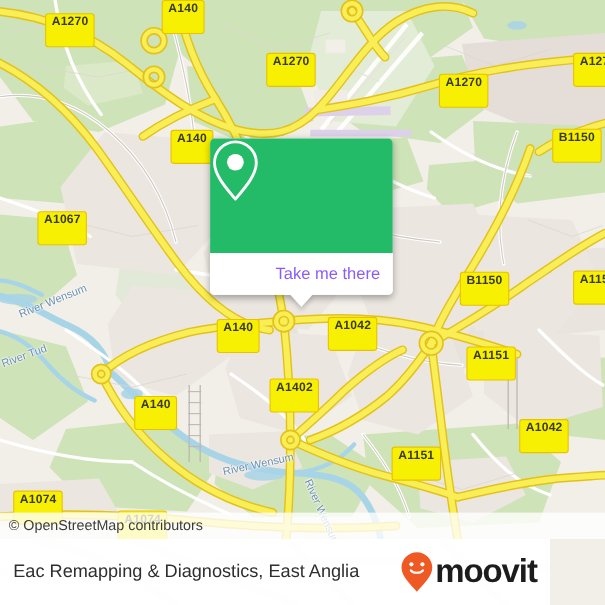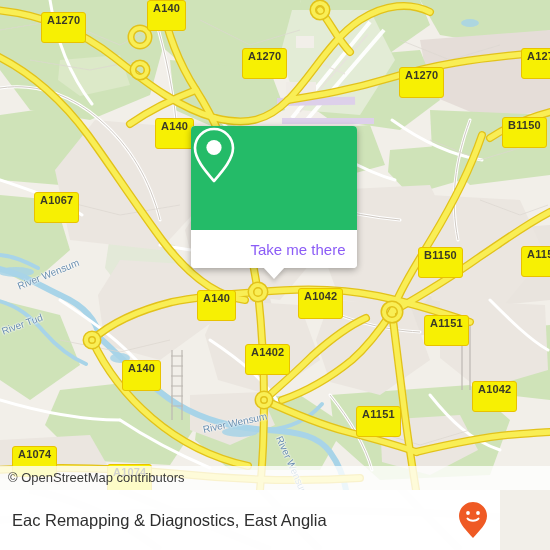--- a/index.html
+++ b/index.html
@@ -392,16 +392,17 @@
     </svg>
     <div class="veil"></div>
     <div class="ftitle">Eac Remapping &amp; Diagnostics, East Anglia</div>
     <div id="brand">
       <svg width="30" height="38" viewBox="0 0 30 38">
         <path d="M15,1 C7.3,1 1,7.3 1,15 C1,23.2 9,30 15,37 C21,30 29,23.2 29,15 C29,7.3 22.7,1 15,1 Z" fill="#ef5a24"></path>
         <circle cx="10" cy="12" r="1.9" fill="#ffffff"></circle>
         <circle cx="20" cy="12" r="1.9" fill="#ffffff"></circle>
         <path d="M9.5,17.5 C11.5,20.4 18.5,20.4 20.5,17.5" fill="none" stroke="#ffffff" stroke-width="2" stroke-linecap="round"></path>
       </svg>
+      <span class="bname">moovit</span>
     </div>
   </div>
 
 </div>
 
 </body></html>

